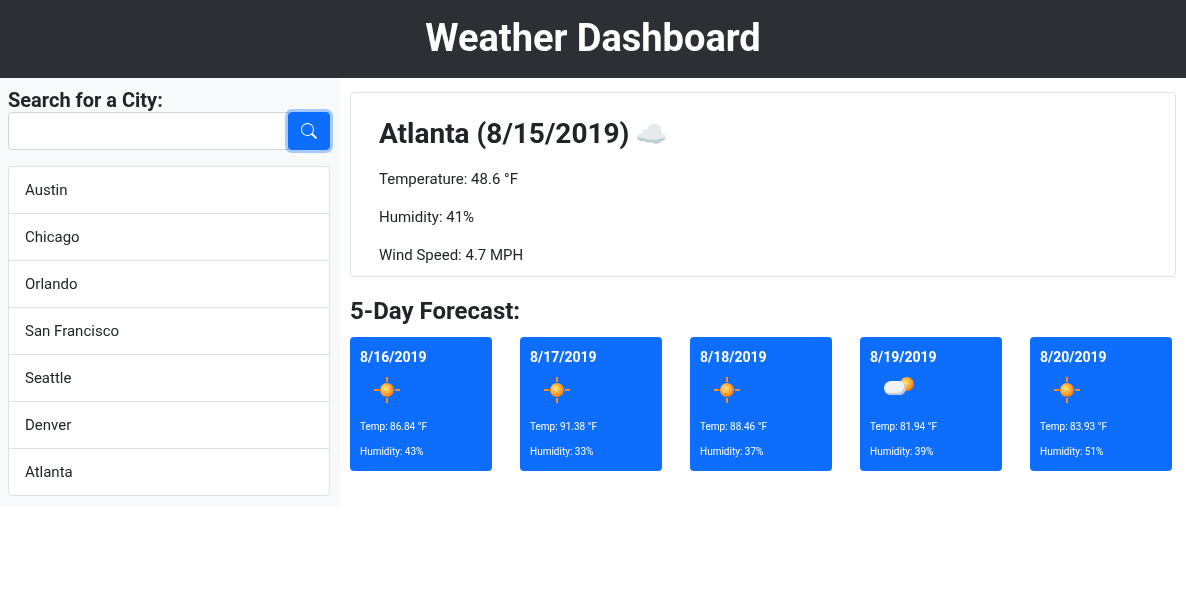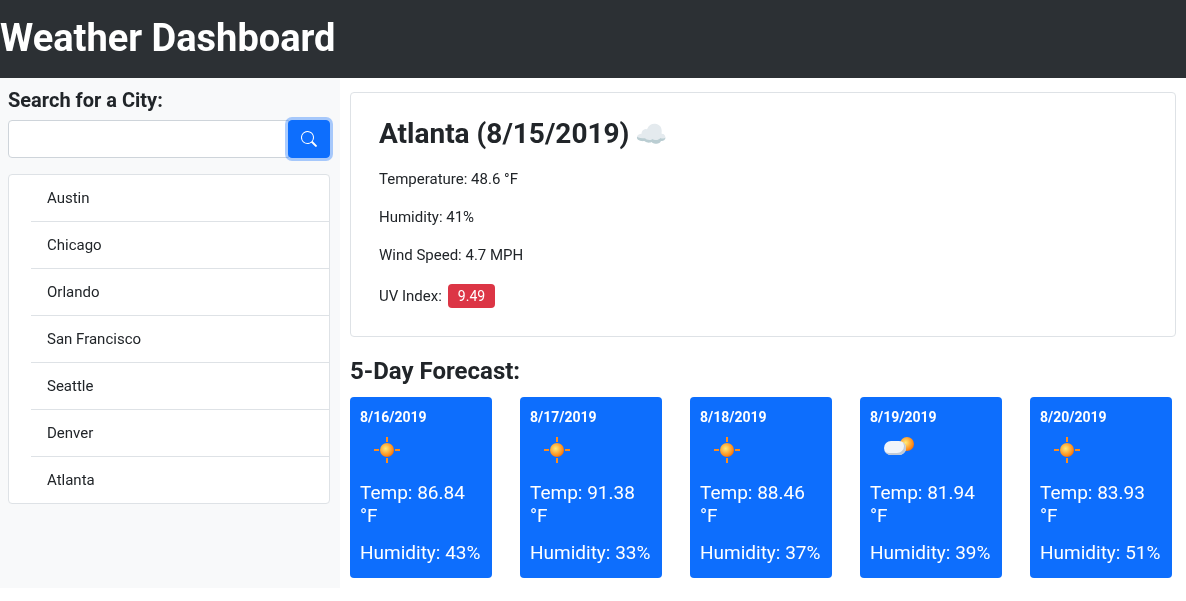--- a/index.html
+++ b/index.html
@@ -5,40 +5,39 @@
     * { box-sizing: border-box; margin: 0; padding: 0; }
     body {
       font-family: -apple-system, BlinkMacSystemFont, "Segoe UI", Roboto, "Helvetica Neue", Arial, sans-serif;
       background: #fff;
       color: #212529;
       width: 1186px;
     }
     .header {
       background: #2c3034;
       color: #fff;
-      text-align: left;
+      text-align: center;
       padding: 16px 0 18px;
     }
     .header h1 {
       font-size: 38px;
       font-weight: 700;
     }
     .container {
       display: flex;
       padding: 0;
     }
     .sidebar {
       width: 340px;
       padding: 10px 10px 10px 8px;
       background: #f8f9fa;
     }
     .search-label {
       font-size: 20px;
       font-weight: 700;
-      margin-bottom: 8px;
       display: block;
     }
     .search-row {
       display: flex;
       align-items: stretch;
       margin-bottom: 16px;
     }
     .search-input {
       border: 1px solid #ced4da;
       border-radius: 4px 0 0 4px;
@@ -64,40 +63,39 @@
     .search-btn svg {
       width: 16px;
       height: 16px;
       fill: #fff;
     }
     .history {
       border: 1px solid #dee2e6;
       border-radius: 4px;
       background: #fff;
       overflow: hidden;
-      padding-left: 22px;
     }
     .history-item {
       padding: 14px 16px;
       border-bottom: 1px solid #dee2e6;
       font-size: 15px;
       cursor: pointer;
       color: #212529;
     }
     .history-item:last-child {
       border-bottom: none;
     }
     .main {
       flex: 1;
       padding: 14px 10px 10px 10px;
     }
     .current {
       border: 1px solid #dee2e6;
       border-radius: 4px;
-      padding: 24px 28px 28px 28px;
+      padding: 24px 28px 12px 28px;
       margin-bottom: 20px;
       background: #fff;
     }
     .current h2 {
       font-size: 28px;
       font-weight: 700;
       margin-bottom: 20px;
       display: flex;
       align-items: center;
       gap: 6px;
@@ -146,21 +144,21 @@
     .forecast-card .fc-date {
       font-weight: 700;
       font-size: 14px;
       margin-bottom: 12px;
     }
     .fc-icon {
       margin: 0 0 14px 14px;
       display: block;
     }
     .fc-temp, .fc-hum {
-      font-size: 19px;
+      font-size: 10px;
       margin-bottom: 14px;
     }
     .fc-hum { margin-bottom: 0; }
 
     .icon-sun {
       width: 26px; height: 26px;
       display: inline-block;
       position: relative;
     }
     .icon-sun::before {
@@ -240,24 +238,20 @@
   <div class="main">
 
     <div class="current">
       <h2>
         <span>Atlanta (8/15/2019)</span>
         <span class="cloud-icon">☁️</span>
       </h2>
       <p>Temperature: 48.6 °F</p>
       <p>Humidity: 41%</p>
       <p>Wind Speed: 4.7 MPH</p>
-      <div class="uv-row">
-        <span>UV Index:</span>
-        <span class="uv-badge">9.49</span>
-      </div>
     </div>
 
     <h3 class="forecast-title">5-Day Forecast:</h3>
 
     <div class="forecast-row">
 
       <div class="forecast-card">
         <div class="fc-date">8/16/2019</div>
         <span class="fc-icon icon-sun"></span>
         <div class="fc-temp">Temp: 86.84 °F</div>

